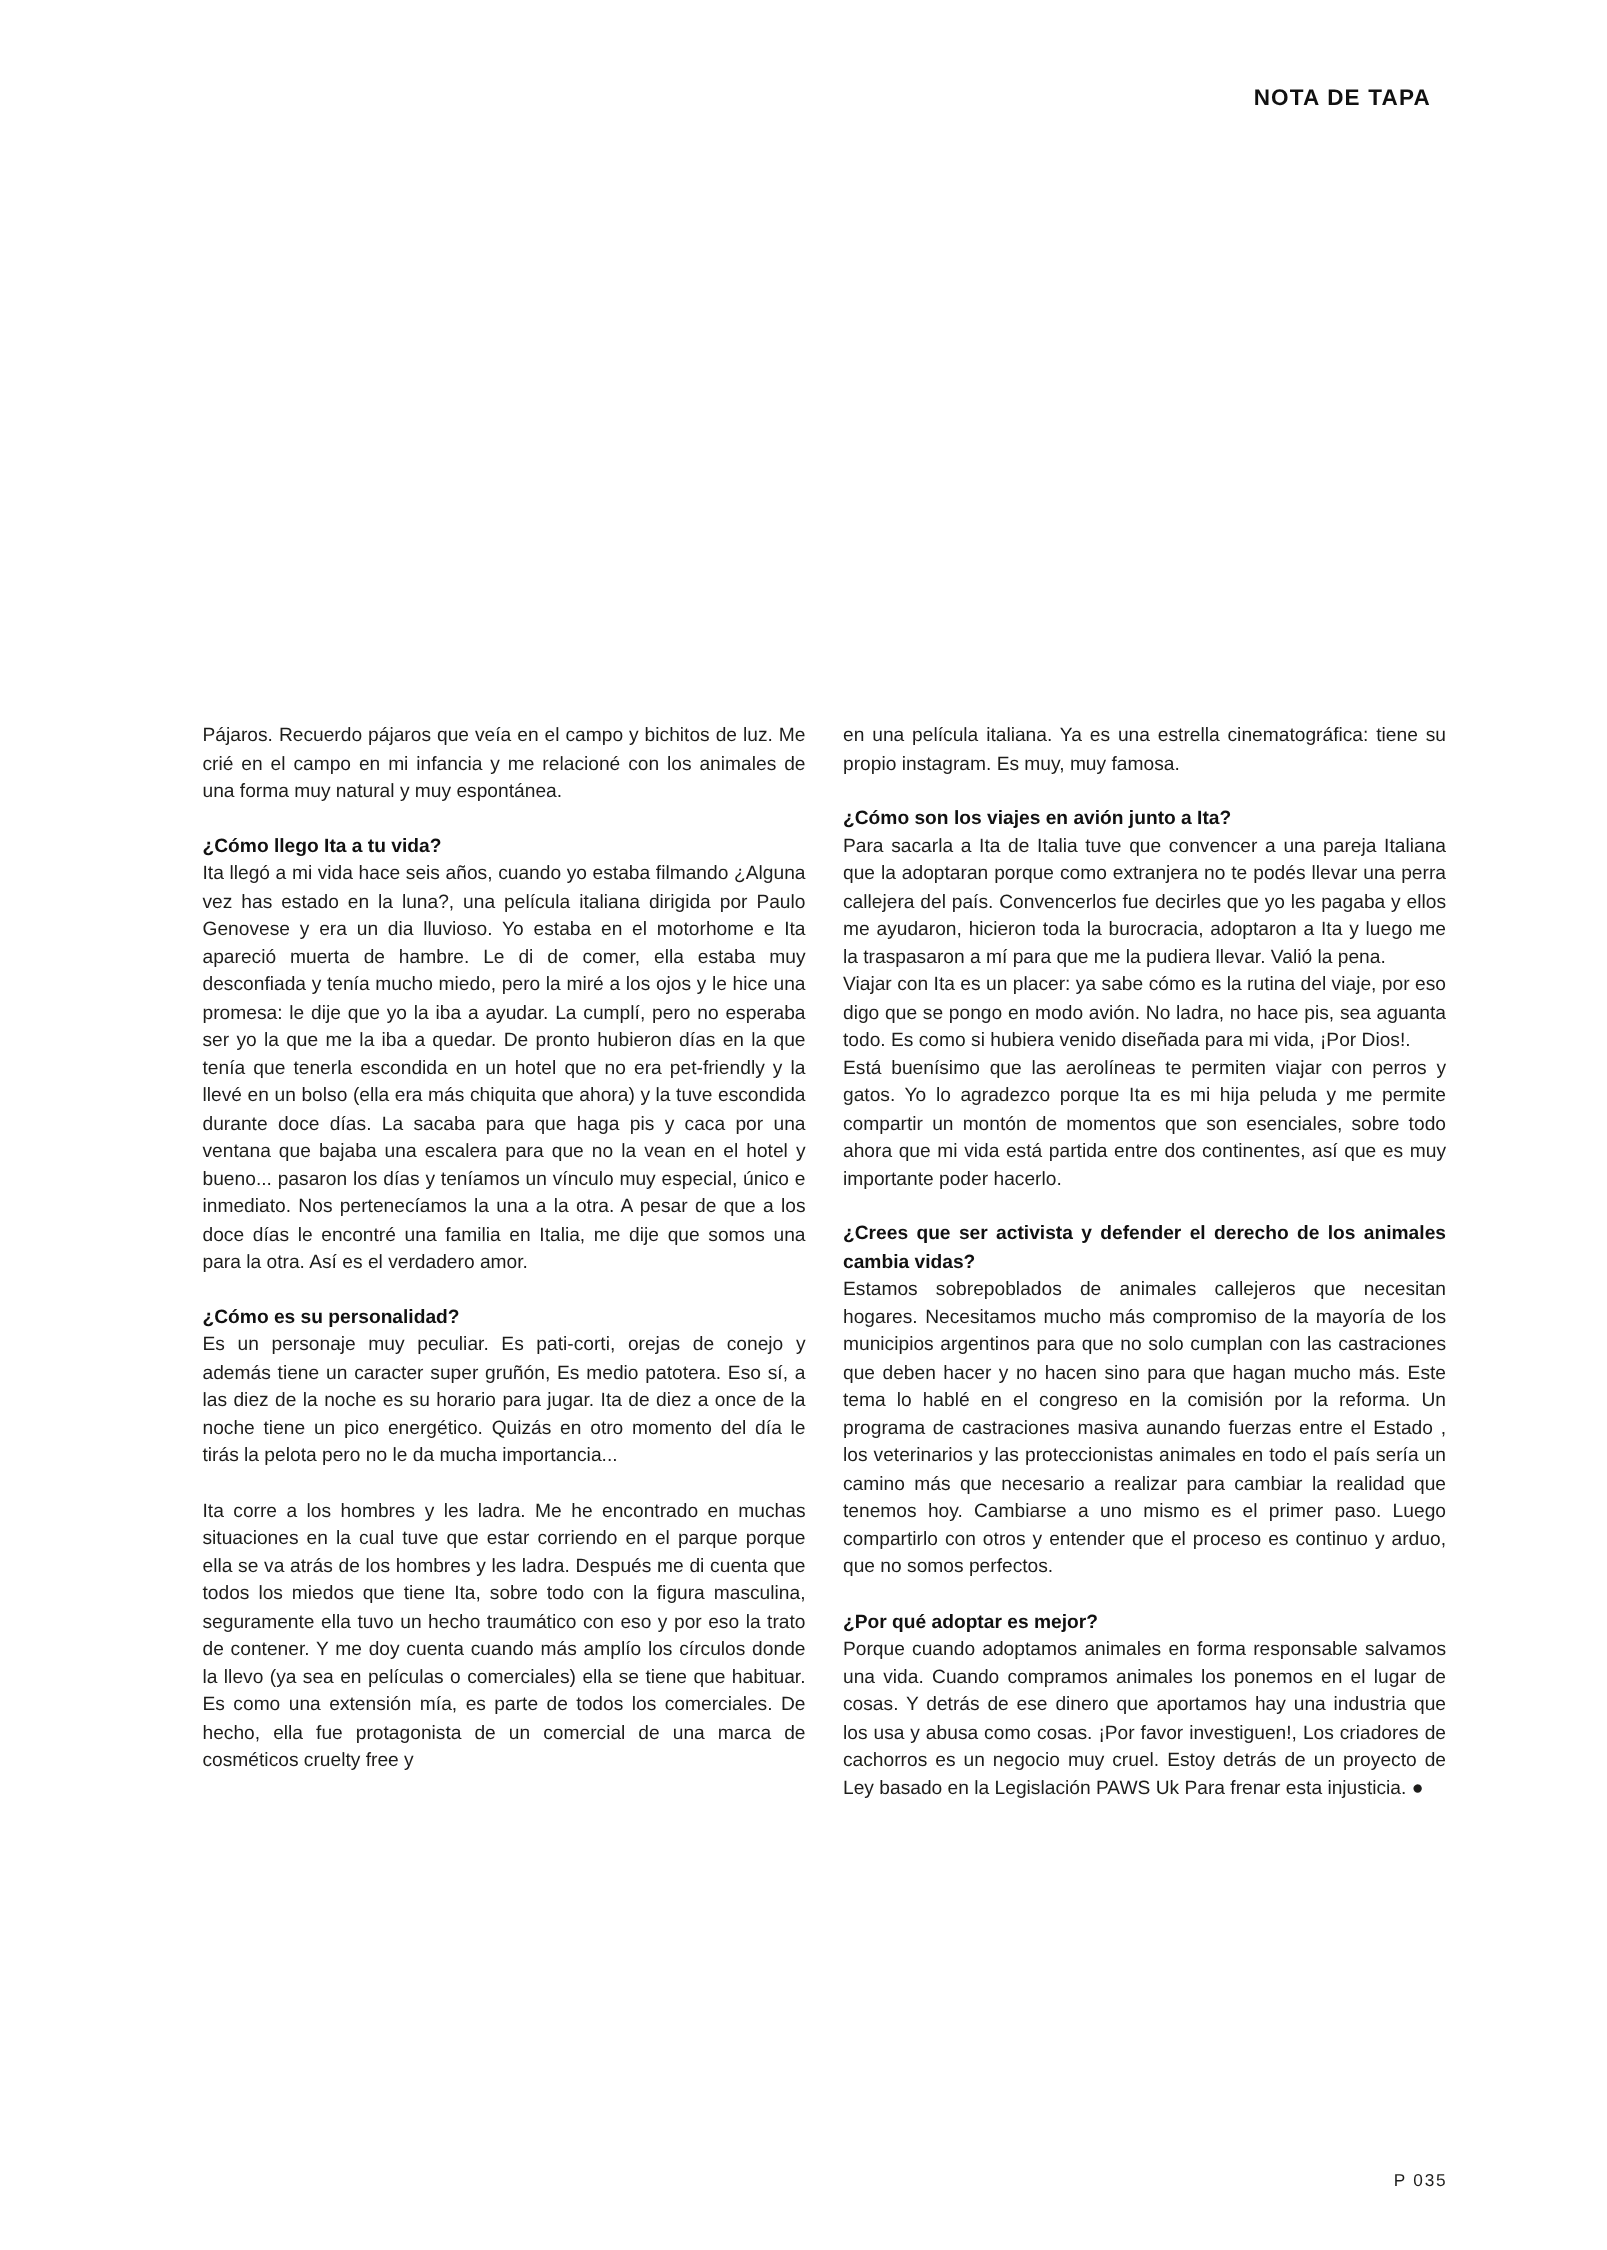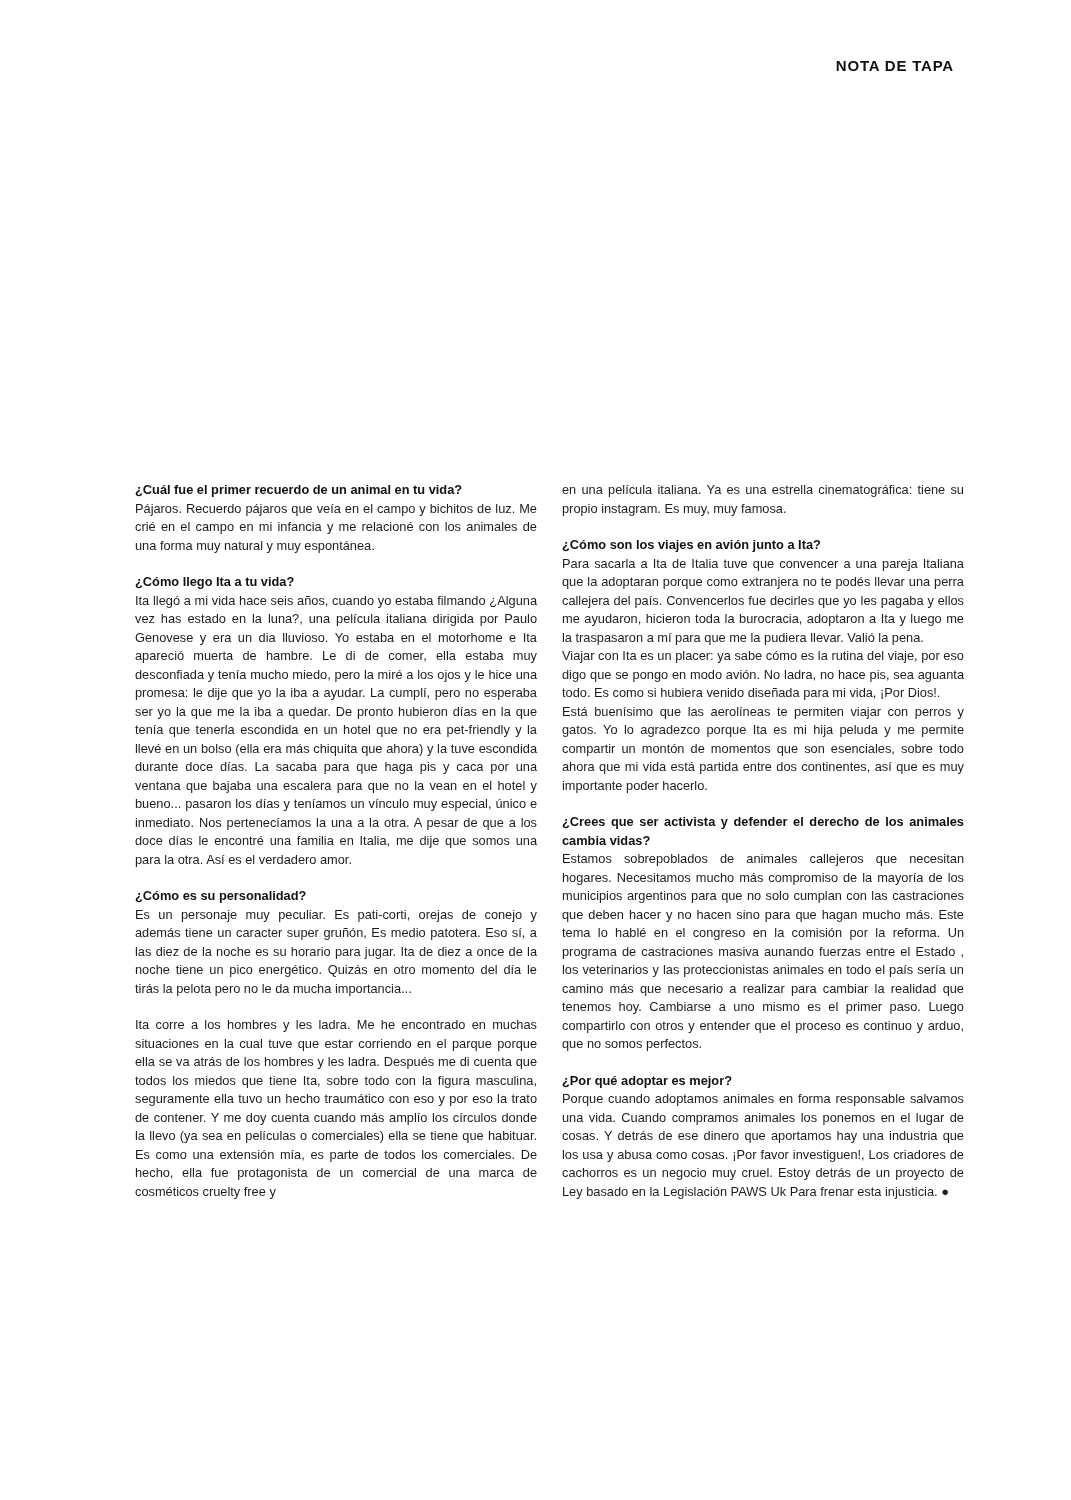--- a/index.html
+++ b/index.html
@@ -78,21 +78,20 @@
 
 <div class="page">
 
   <div class="page-header">NOTA DE TAPA</div>
 
   <div class="content">
 
     <div class="column">
 
       <div class="qa-block">
-        <p class="question">¿Cuál fue el primer recuerdo de un animal en tu vida?</p>
         <p class="answer">Pájaros. Recuerdo pájaros que veía en el campo y bichitos de luz. Me crié en el campo en mi infancia y me relacioné con los animales de una forma muy natural y muy espontánea.</p>
       </div>
 
       <div class="qa-block">
         <p class="question">¿Cómo llego Ita a tu vida?</p>
         <p class="answer">Ita llegó a mi vida hace seis años, cuando yo estaba filmando ¿Alguna vez has estado en la luna?, una película italiana dirigida por Paulo Genovese y era un dia lluvioso. Yo estaba en el motorhome e Ita apareció muerta de hambre. Le di de comer, ella estaba muy desconfiada y tenía mucho miedo, pero la miré a los ojos y le hice una promesa: le dije que yo la iba a ayudar. La cumplí, pero no esperaba ser yo la que me la iba a quedar. De pronto hubieron días en la que tenía que tenerla escondida en un hotel que no era pet-friendly y la llevé en un bolso (ella era más chiquita que ahora) y la tuve escondida durante doce días. La sacaba para que haga pis y caca por una ventana que bajaba una escalera para que no la vean en el hotel y bueno... pasaron los días y teníamos un vínculo muy especial, único e inmediato. Nos pertenecíamos la una a la otra. A pesar de que a los doce días le encontré una familia en Italia, me dije que somos una para la otra. Así es el verdadero amor.</p>
       </div>
 
       <div class="qa-block">
         <p class="question">¿Cómo es su personalidad?</p>
@@ -125,14 +124,15 @@
 
       <div class="qa-block">
         <p class="question">¿Por qué adoptar es mejor?</p>
         <p class="answer"><span>Porque cuando adoptamos animales en forma responsable salvamos una vida. Cuando compramos animales los ponemos en el lugar de cosas. Y detrás de ese dinero que aportamos hay una industria que los usa y abusa como cosas. ¡Por favor investiguen!, Los criadores de cachorros es un negocio muy cruel. Estoy detrás de un proyecto de Ley basado en la Legislación PAWS Uk Para frenar esta injusticia.</span> <span class="end-mark">●</span></p>
       </div>
 
     </div>
 
   </div>
 
+  <div class="page-footer">P 035</div>
 
 </div>
 
 </body></html>

